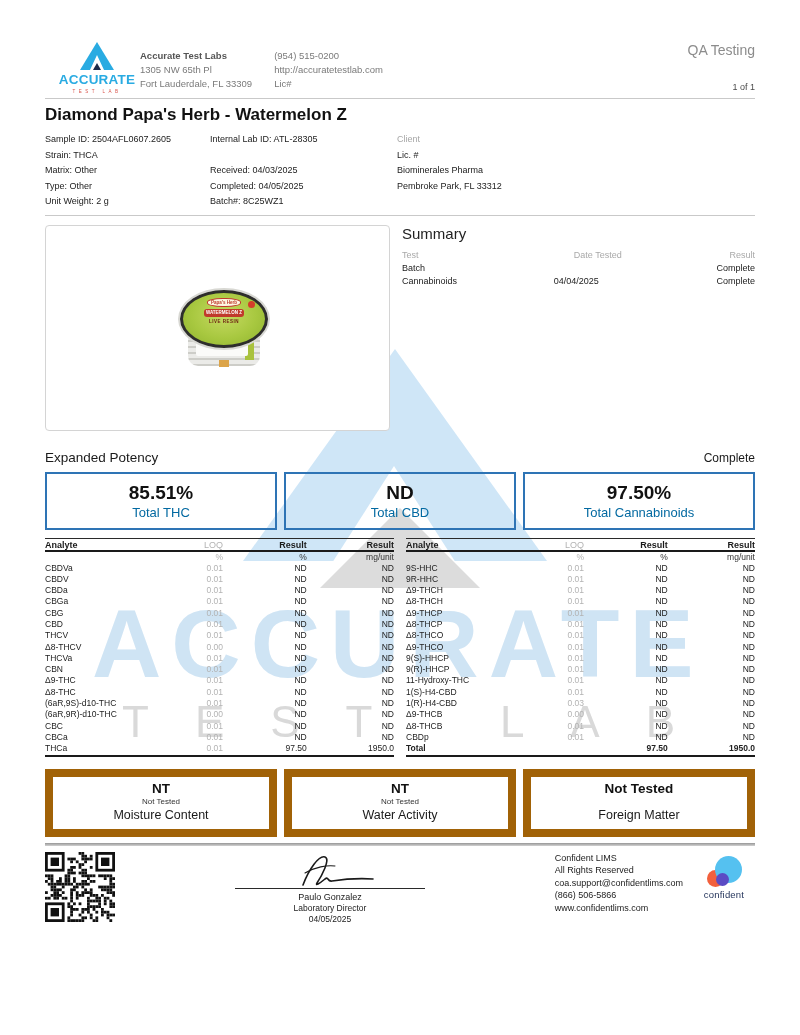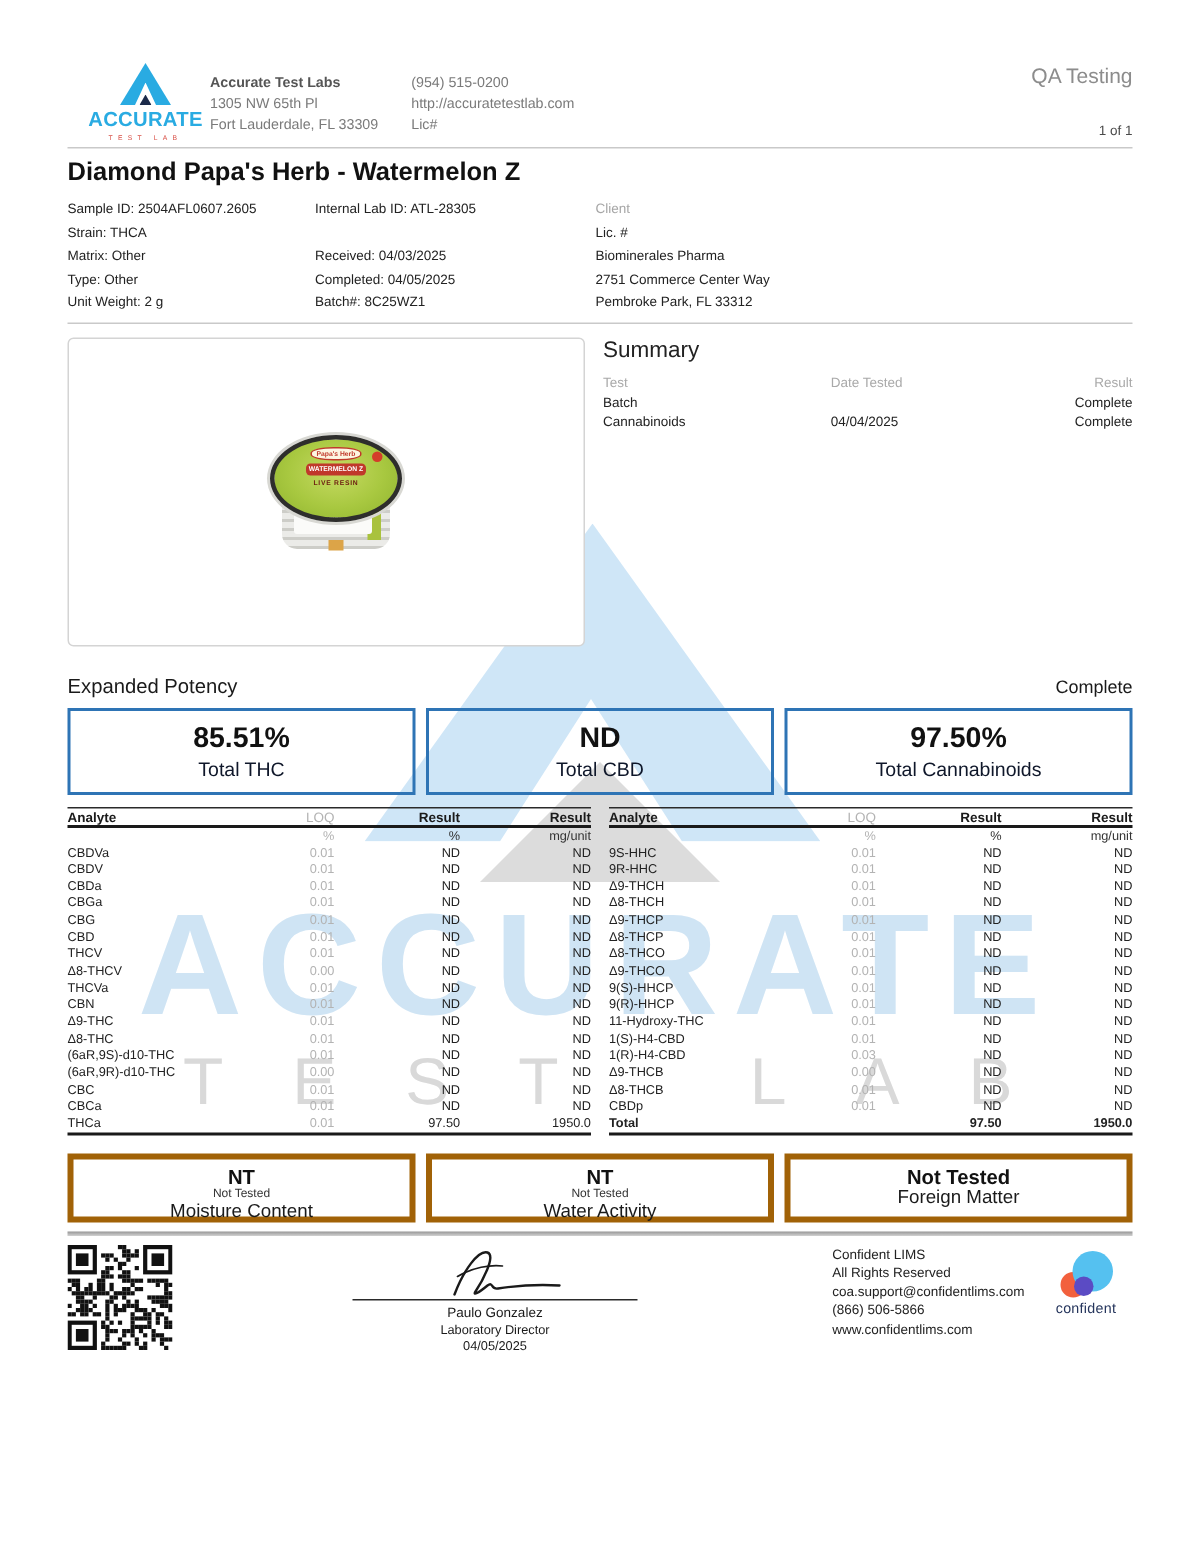--- a/index.html
+++ b/index.html
@@ -52,49 +52,49 @@
   .jar-label { position:absolute; left:18px; top:40px; width:52px; height:26px; background:#fbfbf9; border-radius:2px; font-size:4.5px; line-height:7px; color:#444; text-align:center; padding-top:5px; }
   .jar-chip { position:absolute; left:41px; bottom:1px; width:10px; height:7px; background:#dca448; }
   .jar-lid { position:absolute; left:2px; top:0; width:88px; height:58px; border-radius:50%; background:radial-gradient(ellipse at 50% 42%,#c6da62 0%,#a8c840 55%,#8fb32e 100%); border:3px solid #2e2e2c; box-shadow:0 0 0 2px #d8d8d3; }
   .jar-brand { position:absolute; left:24px; top:5px; width:34px; height:9px; background:#fdf6e2; border:1px solid #c0392b; border-radius:45%; color:#c0392b; font-size:4.5px; line-height:8px; text-align:center; font-weight:bold; }
   .jar-banner { position:absolute; left:21px; top:16px; width:40px; height:8px; background:#c0392b; border-radius:3px; color:#fff; font-size:4.5px; line-height:8px; text-align:center; font-weight:bold; }
   .jar-type { position:absolute; left:0; top:26px; width:82px; text-align:center; color:#6d2012; font-size:4.5px; font-weight:bold; letter-spacing:.5px; }
   .jar-badge { position:absolute; right:10px; top:8px; width:7px; height:7px; border-radius:50%; background:#d43d2a; }
 
   .summary { flex:1; padding-left:12px; padding-top:0; }
   .summary-title { font-size:15px; color:#222; margin-top:0; }
-  .summary-head { display:flex; font-size:9px; color:#a9a9a9; margin-top:7px; line-height:13px; }
+  .summary-head { display:flex; font-size:9px; color:#a9a9a9; margin-top:7px; line-height:13px;gap:20px; }
   .summary-row { display:flex; font-size:9px; color:#222; line-height:13px; }
   .s-test { width:43%; } .s-date { width:30%; } .s-result { flex:1; text-align:right; }
 
   
   .potency-head { display:flex; align-items:baseline; margin-top:19px; }
   .potency-title { font-size:13.5px; color:#1a1a1a; }
   .potency-status { margin-left:auto; font-size:12px; color:#1a1a1a; }
   .potency-boxes { display:flex; gap:7px; margin-top:7px; }
   .p-box { flex:1; height:58px; border:2px solid #2e74b5; display:flex; flex-direction:column; align-items:center; justify-content:center; gap:1px; background:transparent; }
   .p-value { font-size:19px; font-weight:bold; color:#111; }
-  .p-label { font-size:13px; color:#0f172a; }
+  .p-label { font-size:13px; color:#0369a1; }
 
   
   .tables-row { display:flex; gap:12px; margin-top:8px; }
   .ptable { flex:1; }
   .t-head { display:flex; font-size:9px; font-weight:bold; color:#1a1a1a; height:14px; line-height:13px; border-top:1.5px solid #2a2a2a; border-bottom:2px solid #1a1a1a; }
   .t-units { display:flex; font-size:8.5px; height:11px; line-height:11px; color:#333; }
   .t-body { border-bottom:2px solid #1a1a1a; }
   .t-row { display:flex; font-size:8.5px; height:11.3px; line-height:11.3px; color:#222; }
   .c-an { width:33%; } .c-loq { width:18%; text-align:right; } .c-pct { width:24%; text-align:right; } .c-mg { width:25%; text-align:right; }
   .gray { color:#b3b3b3; font-weight:normal; }
   .t-head .gray { color:#b3b3b3; }
   .rt .t-row:last-child { font-weight:bold; }
 
   
   .doc-id { margin-top:43px; font-size:8.5px; color:#222; }
   .nt-boxes { display:flex; gap:7px; margin-top:12px; }
-  .nt-box { flex:1; height:46px; border:4px solid #a16207; display:flex; flex-direction:column; align-items:center; justify-content:space-between; padding:5px 0 7px 0; }
+  .nt-box { flex:1; height:68px; border:8px solid #a16207; display:flex; flex-direction:column; align-items:center; justify-content:space-between; padding:5px 0 7px 0; }
   .nt-value { font-size:13.5px; font-weight:bold; color:#111; line-height:13px; }
   .nt-sub { font-size:8px; color:#333; line-height:9px; }
   .nt-label { font-size:12.5px; color:#1a1a1a; }
   .thick-rule { margin-top:6px; height:3px; background:linear-gradient(#969696,#d2d2d2); }
 
   
   .footer { display:flex; align-items:flex-start; margin-top:6px; }
   .qr { width:70px; height:70px; }
   .sig-block { margin-left:95px; width:240px; text-align:center; }
   .sig-svg { display:block; margin:0 auto; }
@@ -164,21 +164,20 @@
         <div class="s-line bold">Internal Lab ID: ATL-28305</div>
         <div class="s-line"></div>
         <div class="s-line">Received: 04/03/2025</div>
         <div class="s-line">Completed: 04/05/2025</div>
         <div class="s-line">Batch#: 8C25WZ1</div>
       </div>
       <div class="s-col3">
         <div class="s-line gray">Client</div>
         <div class="s-line">Lic. #</div>
         <div class="s-line bold">Biominerales Pharma</div>
-        <div class="s-line">2751 Commerce Center Way</div>
         <div class="s-line">Pembroke Park, FL 33312</div>
       </div>
     </div>
     <hr class="rule2">
 
     <div class="media-row">
       <div class="photo-box">
         <div class="jar">
           <div class="jar-body"></div>
           <div class="jar-strip"></div>

